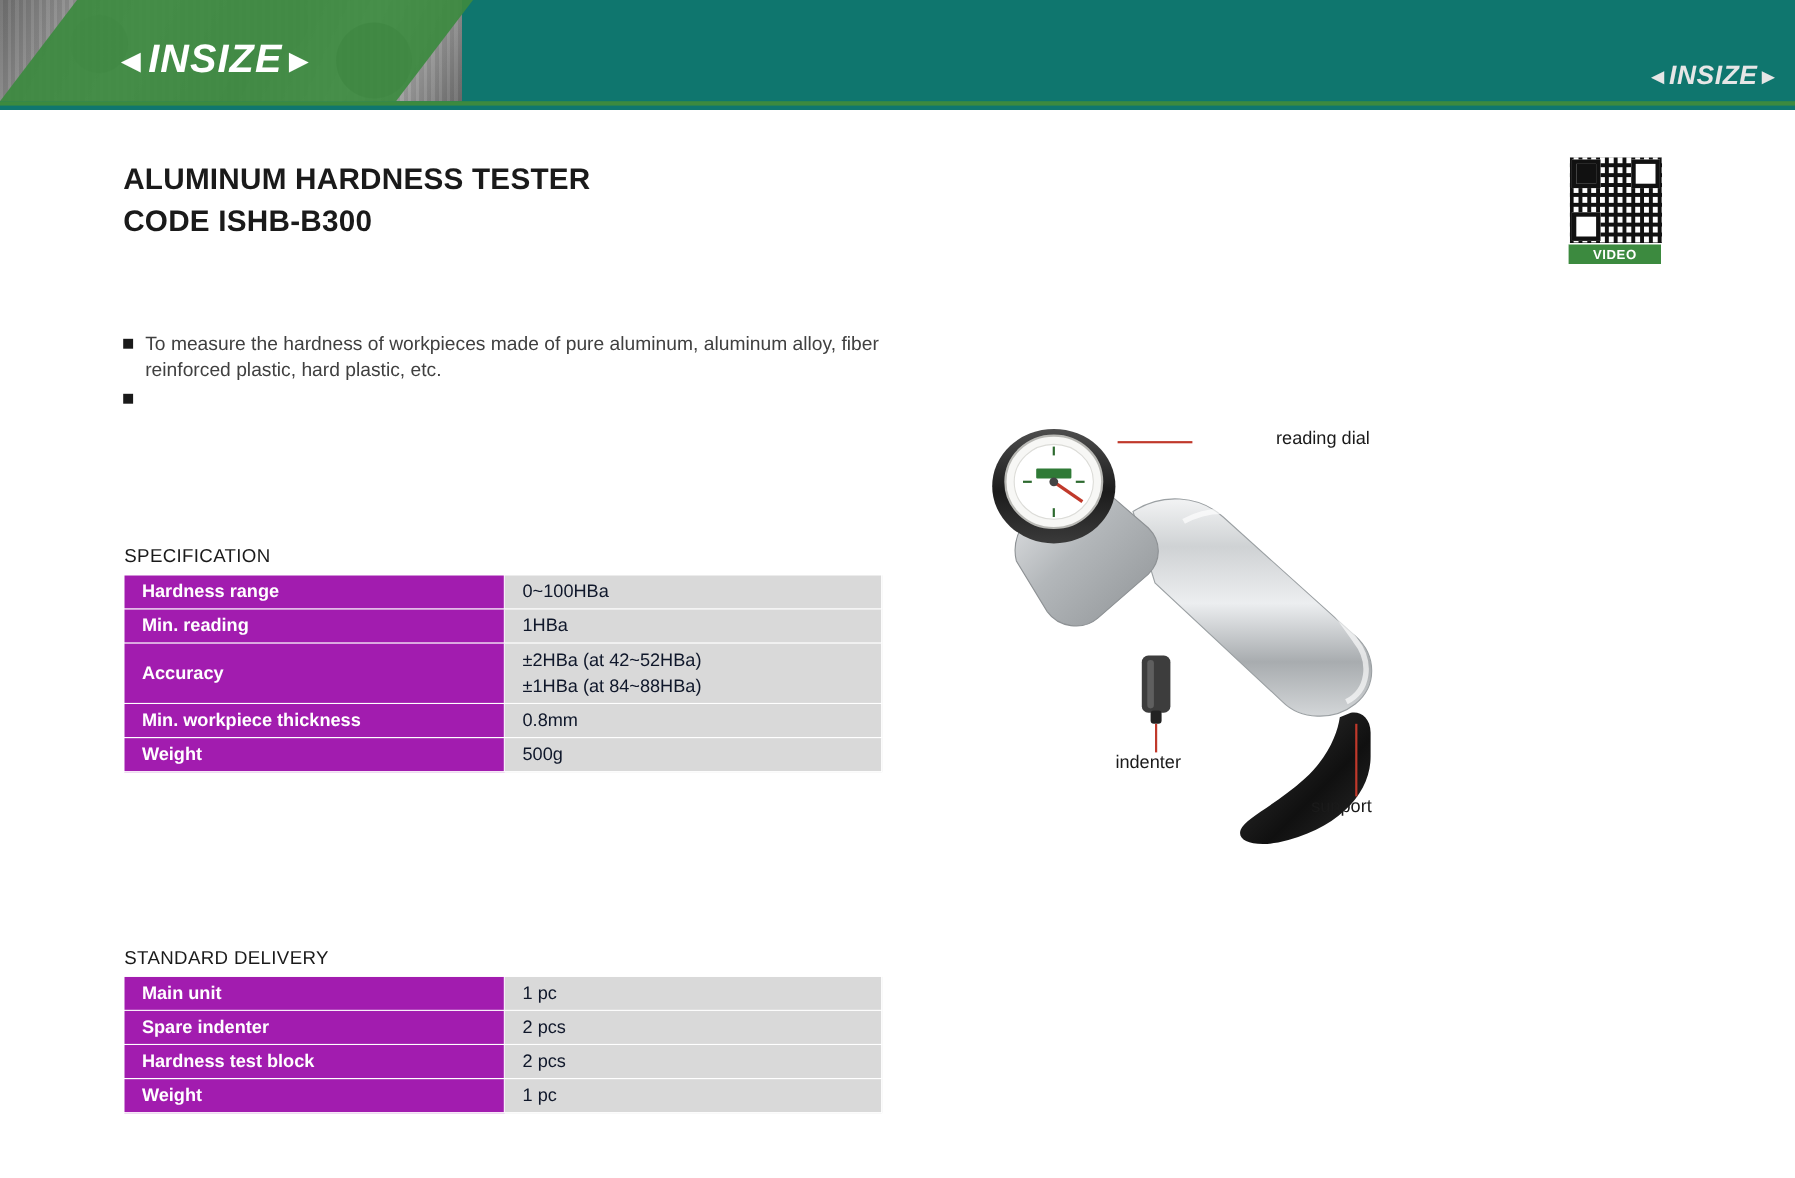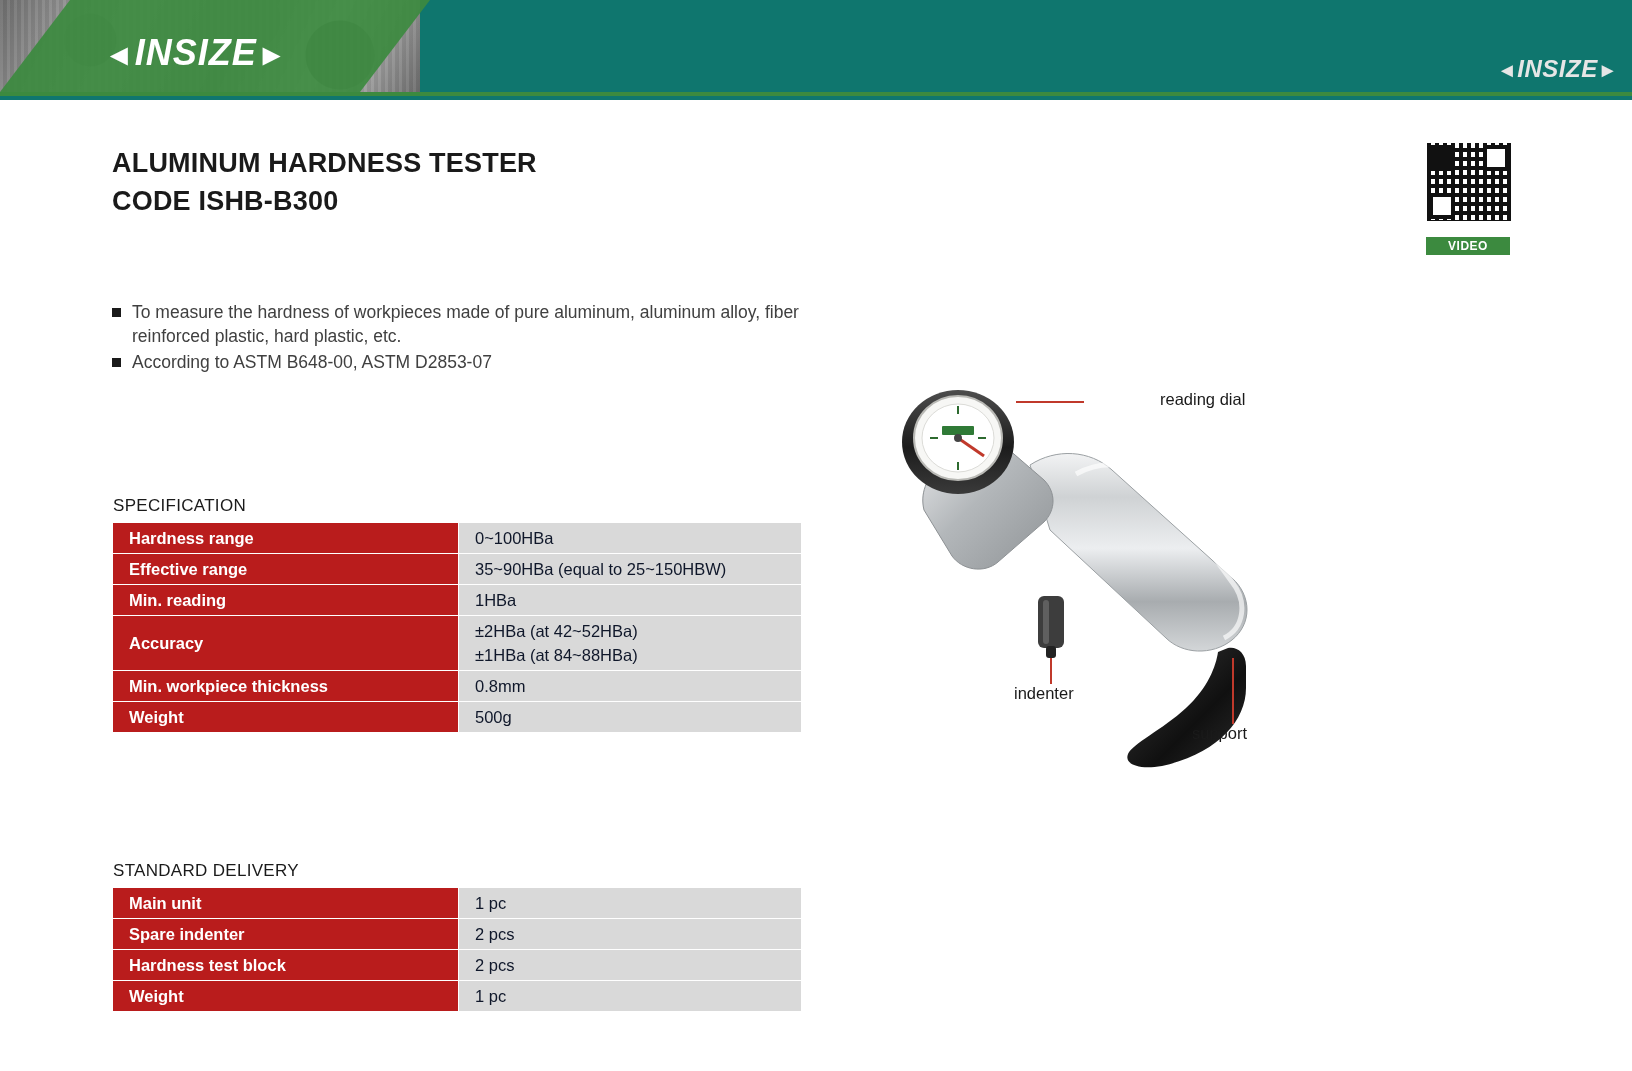--- a/index.html
+++ b/index.html
@@ -140,21 +140,20 @@
   .qr-video {
     width: 84px;
     height: 18px;
     background: #3c8a3f;
     color: #ffffff;
     font-size: 12px;
     font-weight: bold;
     text-align: center;
     line-height: 18px;
     letter-spacing: 0.5px;
-    margin-top: 15px;
   }
 
   
   .bullets {
     position: absolute;
     left: 112px;
     top: 300px;
     width: 700px;
   }
   .bullet-row {
@@ -197,21 +196,21 @@
   table.delivery-table { left: 112px; top: 887px; }
 
   .data-table td {
     border: 1px solid #ffffff;
     padding: 0 16px;
     font-size: 16.5px;
     vertical-align: middle;
   }
   .data-table td.label {
     width: 313px;
-    background: #b91c1c;
+    background: #a21caf;
     color: #ffffff;
     font-weight: bold;
     height: 30px;
   }
   .data-table td.value {
     background: #d9d9d9;
     color: #0f172a;
     height: 30px;
   }
   .data-table tr.tall td { height: 54px; }
@@ -263,34 +262,29 @@
   <div class="qr-video">VIDEO</div>
 </div>
 
 <div class="bullets">
   <div class="bullet-row">
     <div class="bullet-mark"></div>
     <div class="bullet-text">To measure the hardness of workpieces made of pure aluminum, aluminum alloy, fiber reinforced plastic, hard plastic, etc.</div>
   </div>
   <div class="bullet-row">
     <div class="bullet-mark"></div>
-    <div class="bullet-text">According to ASTM B648-00, ASTM D2853-07</div>
   </div>
 </div>
 
 <div class="section-heading spec-heading">SPECIFICATION</div>
 <table class="data-table spec-table">
   <tbody>
       <tr>
     <td class="label">Hardness range</td>
     <td class="value">0~100HBa</td>
-  </tr>
-  <tr>
-    <td class="label">Effective range</td>
-    <td class="value">35~90HBa (equal to 25~150HBW)</td>
   </tr>
   <tr>
     <td class="label">Min. reading</td>
     <td class="value">1HBa</td>
   </tr>
   <tr class="tall">
     <td class="label">Accuracy</td>
     <td class="value">
       <div class="value-multi">±2HBa (at 42~52HBa)</div>
       <div class="value-multi">±1HBa (at 84~88HBa)</div>

